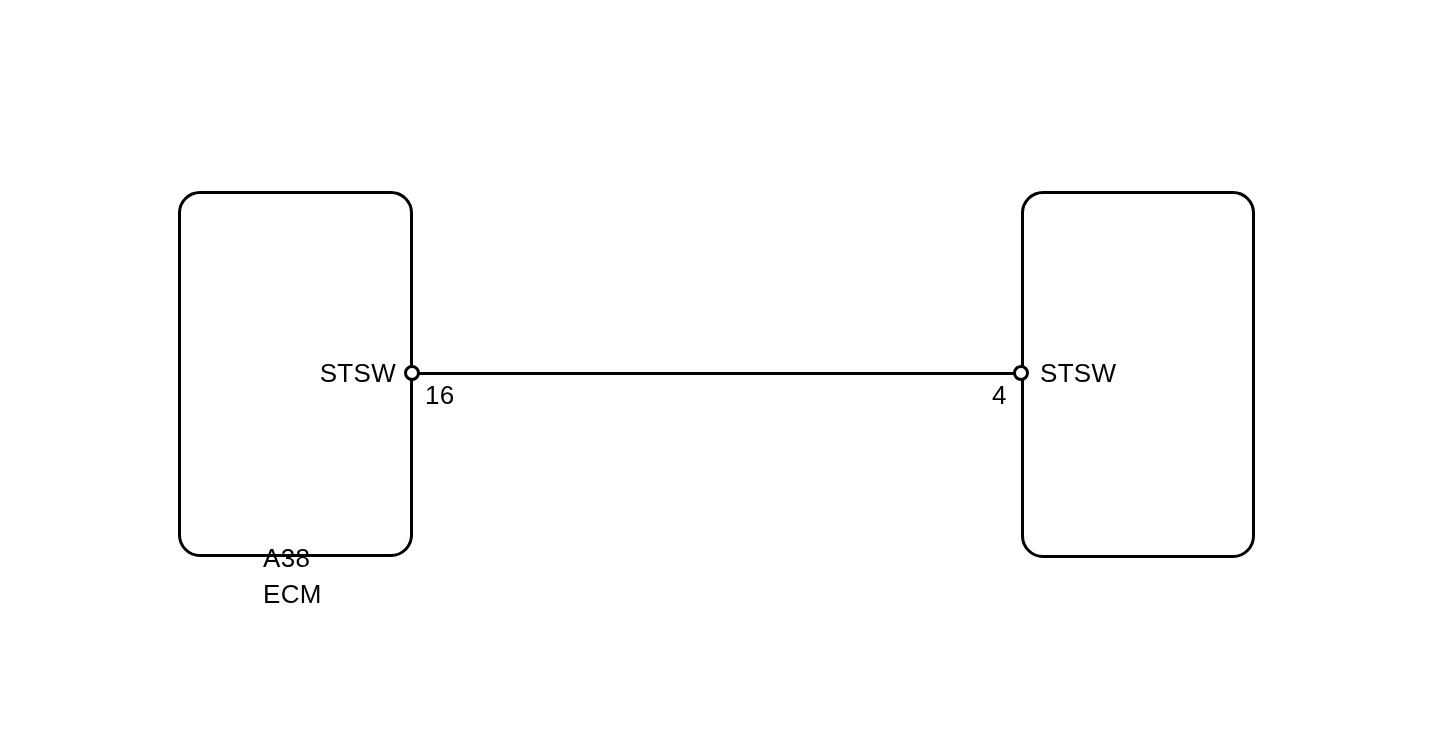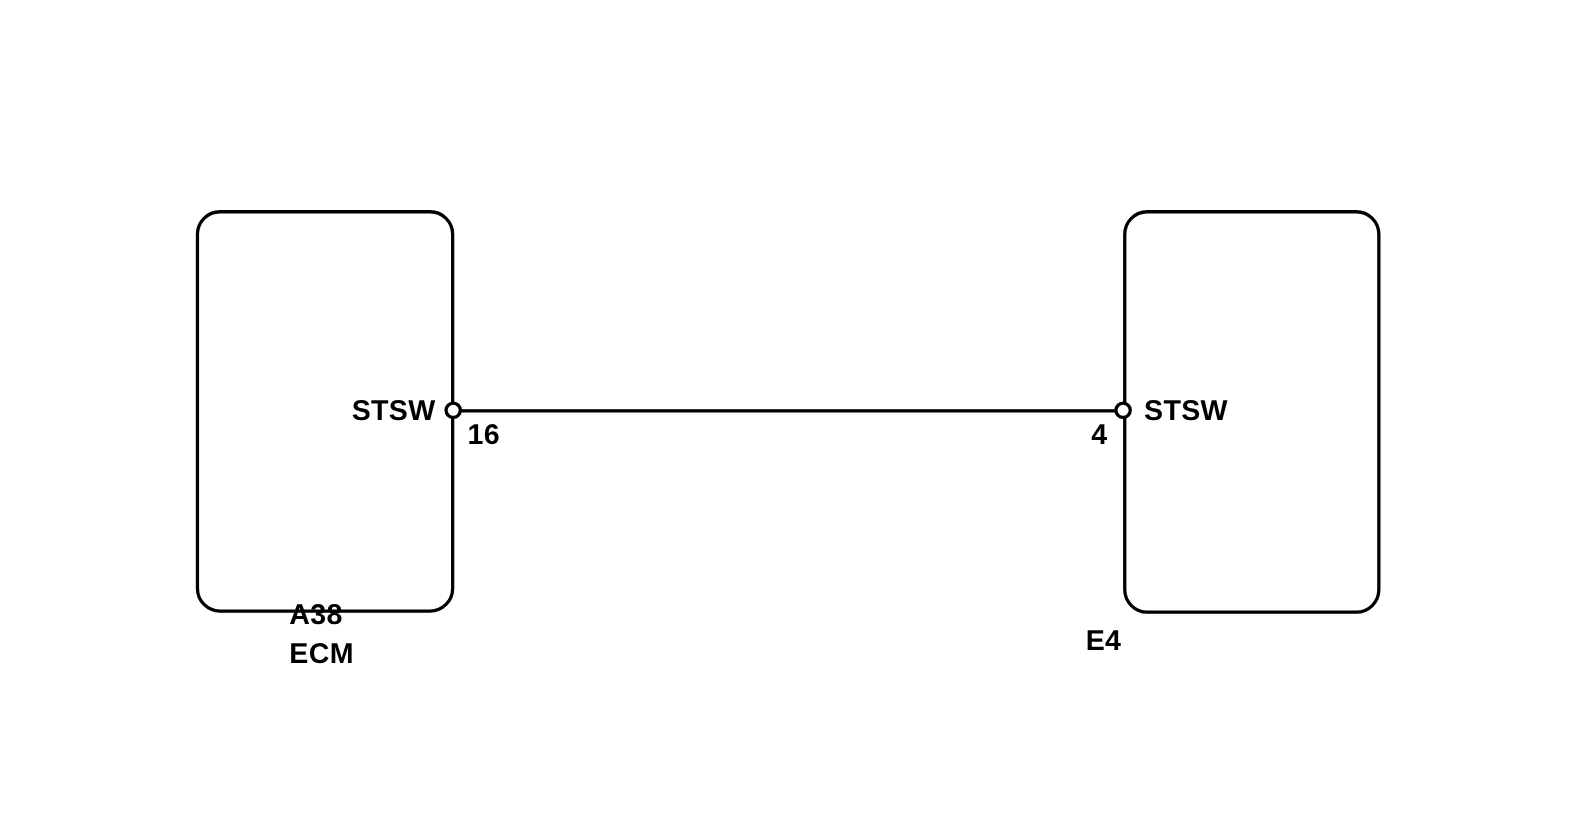--- a/index.html
+++ b/index.html
@@ -8,21 +8,20 @@
     background: #ffffff;
   }
   .canvas {
     position: relative;
     width: 1436px;
     height: 751px;
     background: var(--bg, #ffffff);
     font-family: "Liberation Sans", sans-serif;
     color: var(--line, #000000);
     overflow: hidden;
-    font-weight: bold;
   }
   .component-box {
     position: absolute;
     border: 3px solid var(--line, #000000);
     border-radius: 22px;
     background: transparent;
     box-sizing: border-box;
   }
   .box-left  { left: 178px; top: 191px; width: 235px; height: 366px; }
   .box-right { left: 1021px; top: 191px; width: 234px; height: 367px; }
@@ -88,16 +87,15 @@
 
   <span class="diagram-text pin-number-left">16</span>
   <span class="diagram-text pin-number-right">4</span>
 
   <div class="component-label label-left">
     <div class="code">A38</div>
     <div class="name">ECM</div>
   </div>
 
   <div class="component-label label-right">
-    <div class="code">E4</div>
   </div>
 
 </div>
 
 </body></html>

